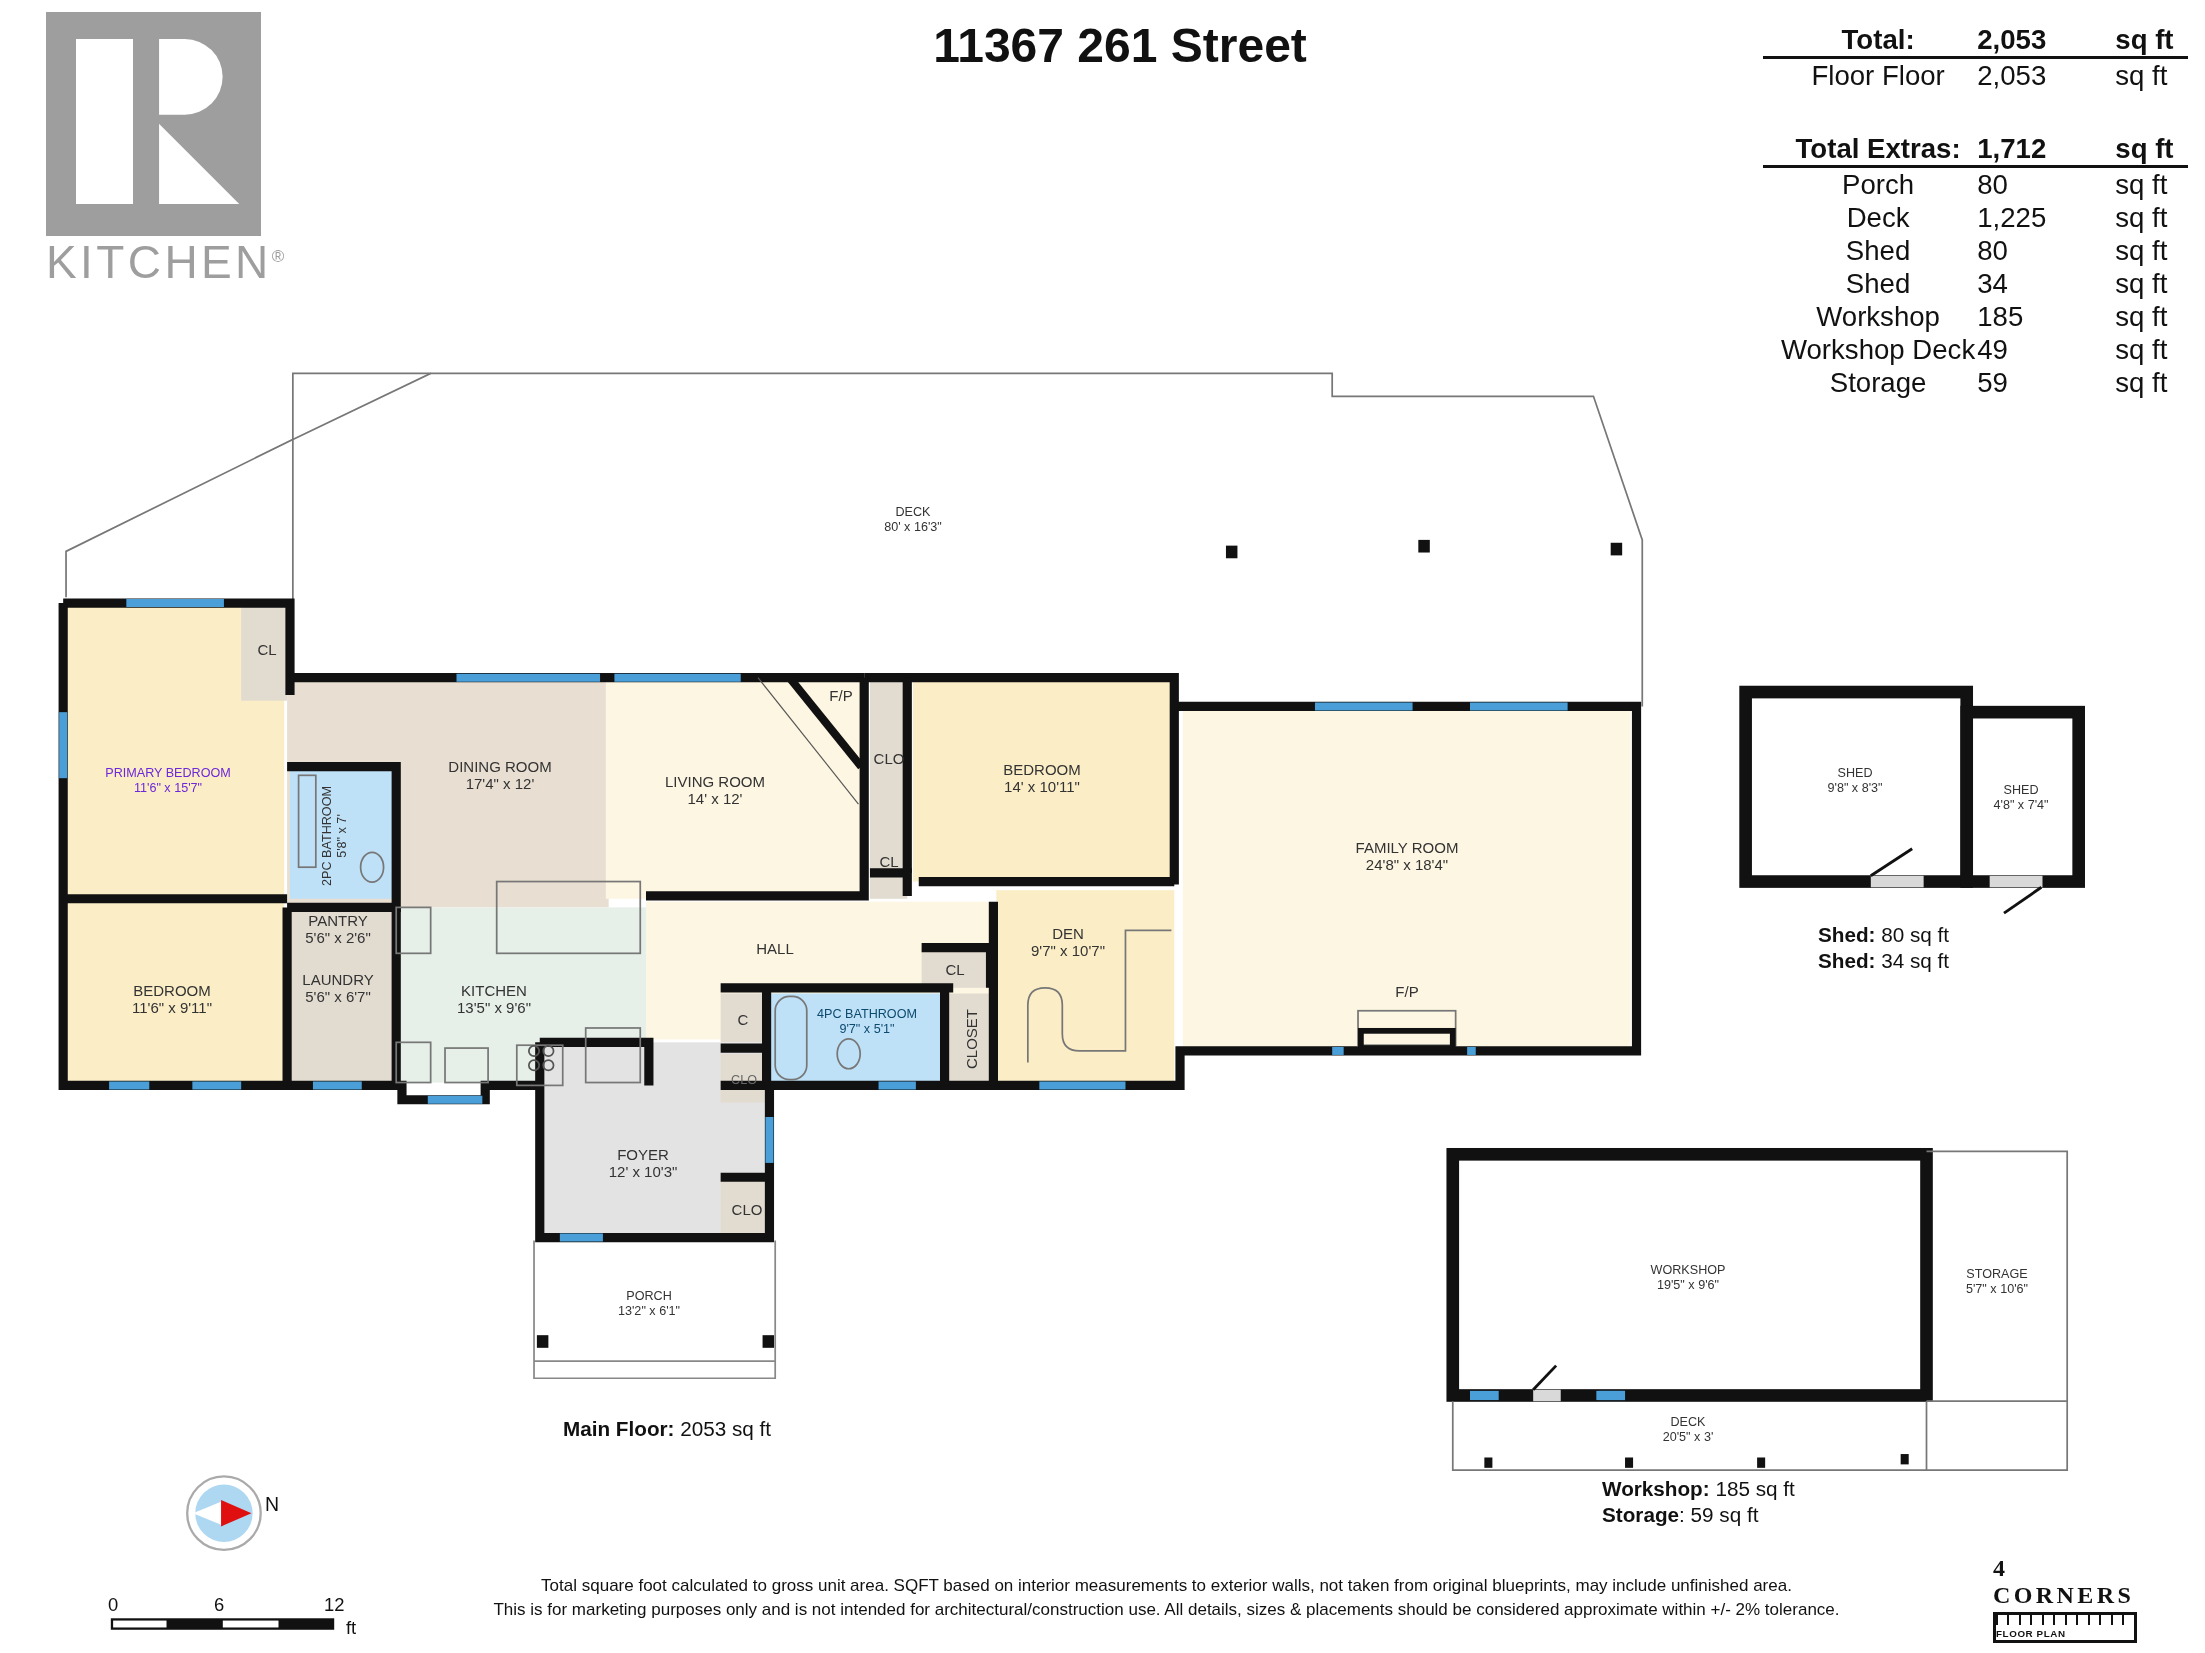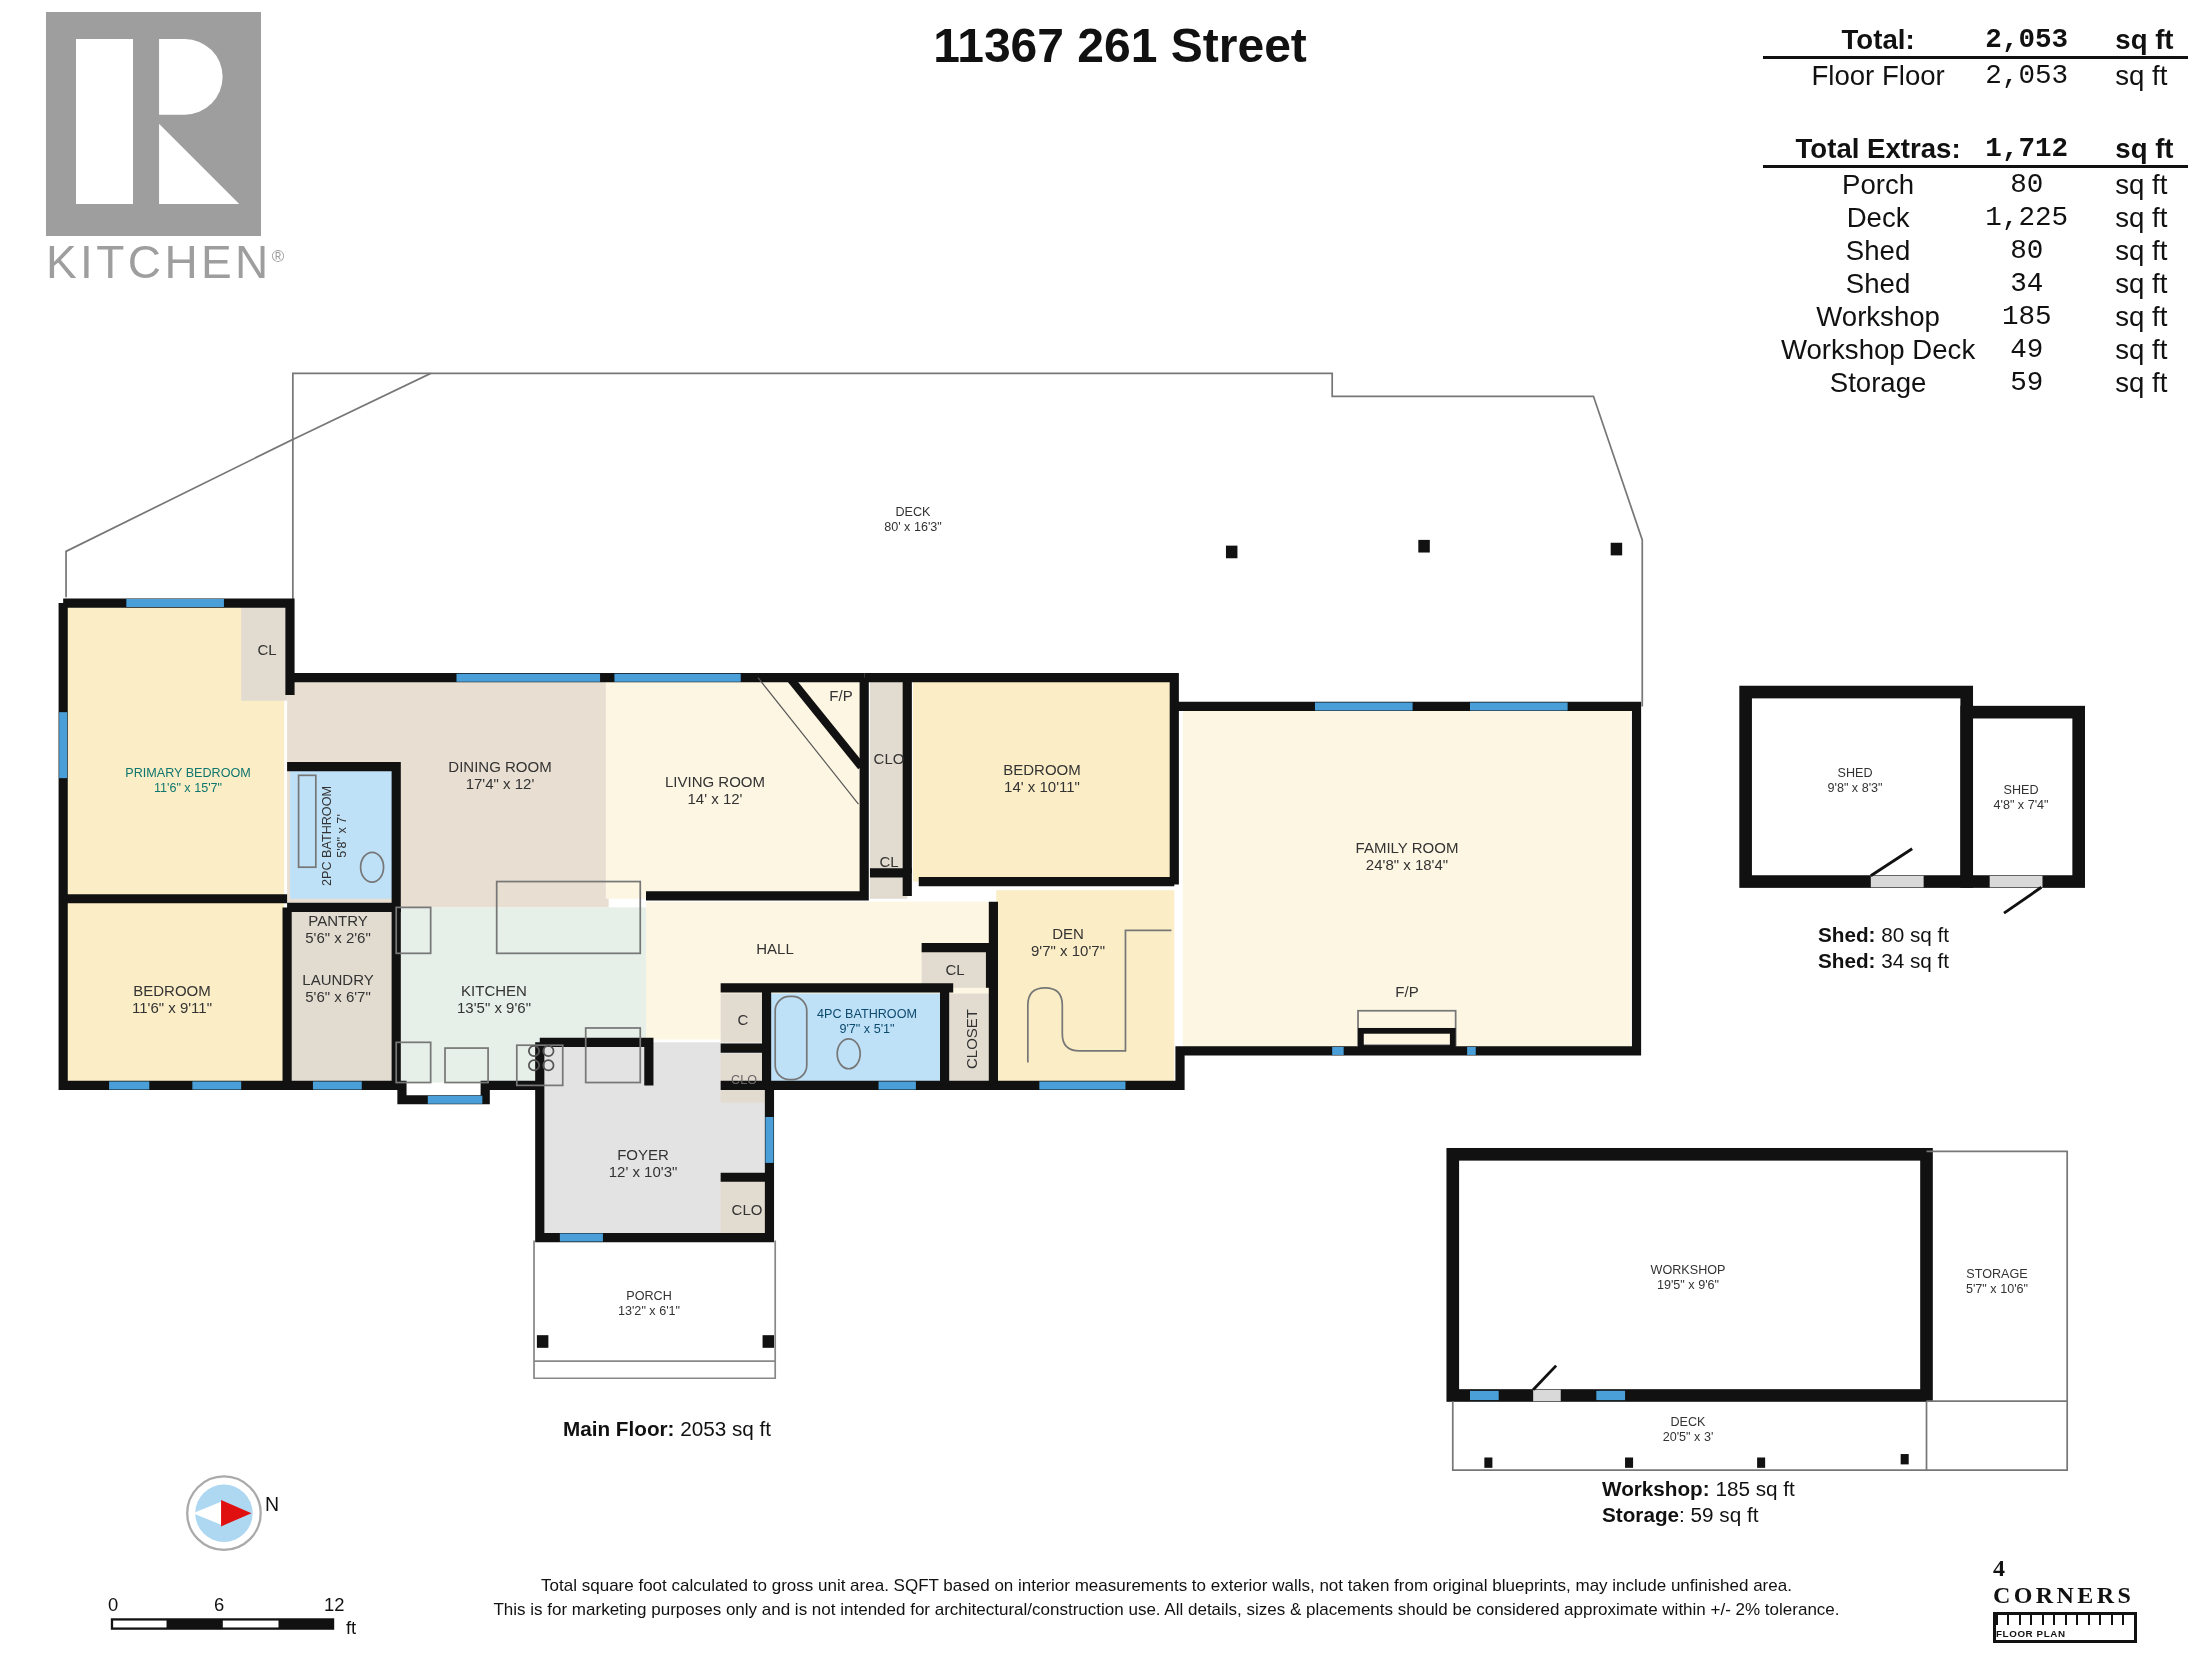--- a/index.html
+++ b/index.html
@@ -10,21 +10,21 @@
   .realtor-bar { left:76px; top:39px; width:57px; height:165px; background:#fff; }
   .realtor-text { left:46px; top:235px; font-size:46px; letter-spacing:3.4px; color:#9e9e9e; font-weight:400; }
   
   .title { left:804px; top:17px; width:632px; text-align:center; }
   .title .l1 { font-size:48px; font-weight:700; line-height:57px; }
   .title .l2 { font-size:48px; font-weight:400; line-height:57px; }
   
   .area-table { left:1763px; top:23px; width:425px; font-size:27.6px; }
   .area-row { display:flex; height:33px; align-items:center; }
   .area-row .lab { width:218px; padding-left:16px;text-align:center; }
-  .area-row .val { width:109px; text-align:center;font-family:Liberation Mono, monospace; }
+  .area-row .val { width:109px; text-align:left; }
   .area-row .unit { width:80px; padding-left:39px; }
   .area-row.hdr { font-weight:700; border-bottom:3.4px solid #111; }
   .area-gap { height:40px; }
   
   .plan { left:0; top:0; width:2205px; height:1654px; }
   .room-label { position:absolute; text-align:center; font-size:12.6px; color:#333; line-height:15px; transform:translate(-50%,-50%); white-space:nowrap; }
   .room-label.big { font-size:15px; line-height:17px; }
   .room-label.vert { transform:translate(-50%,-50%) rotate(-90deg); }
   .caption { position:absolute; font-size:20.7px; line-height:26.4px; }
   .caption b { font-weight:700; }
@@ -242,21 +242,21 @@
     <rect x="195" y="2820" width="385" height="16" fill="#fff" stroke="#111" stroke-width="4"></rect>
     <rect x="290" y="2820" width="98" height="16" fill="#111"></rect>
     <rect x="485" y="2820" width="95" height="16" fill="#111"></rect>
   </g>
 </svg>
 
 <div class="room-label" style="left:913px;top:520px">
     <div>DECK</div>
     <div>80' x 16'3"</div>
   </div>
-<div class="room-label" style="left:188px;top:781px;color:#0f766e">
+<div class="room-label" style="left:168px;top:781px;color:#6d28d9">
     <div>PRIMARY BEDROOM</div>
     <div>11'6" x 15'7"</div>
   </div>
 <div class="room-label big" style="left:267px;top:649px">
     <div>CL</div>
   </div>
 <div class="room-label big" style="left:500px;top:775px">
     <div>DINING ROOM</div>
     <div>17'4" x 12'</div>
   </div>

